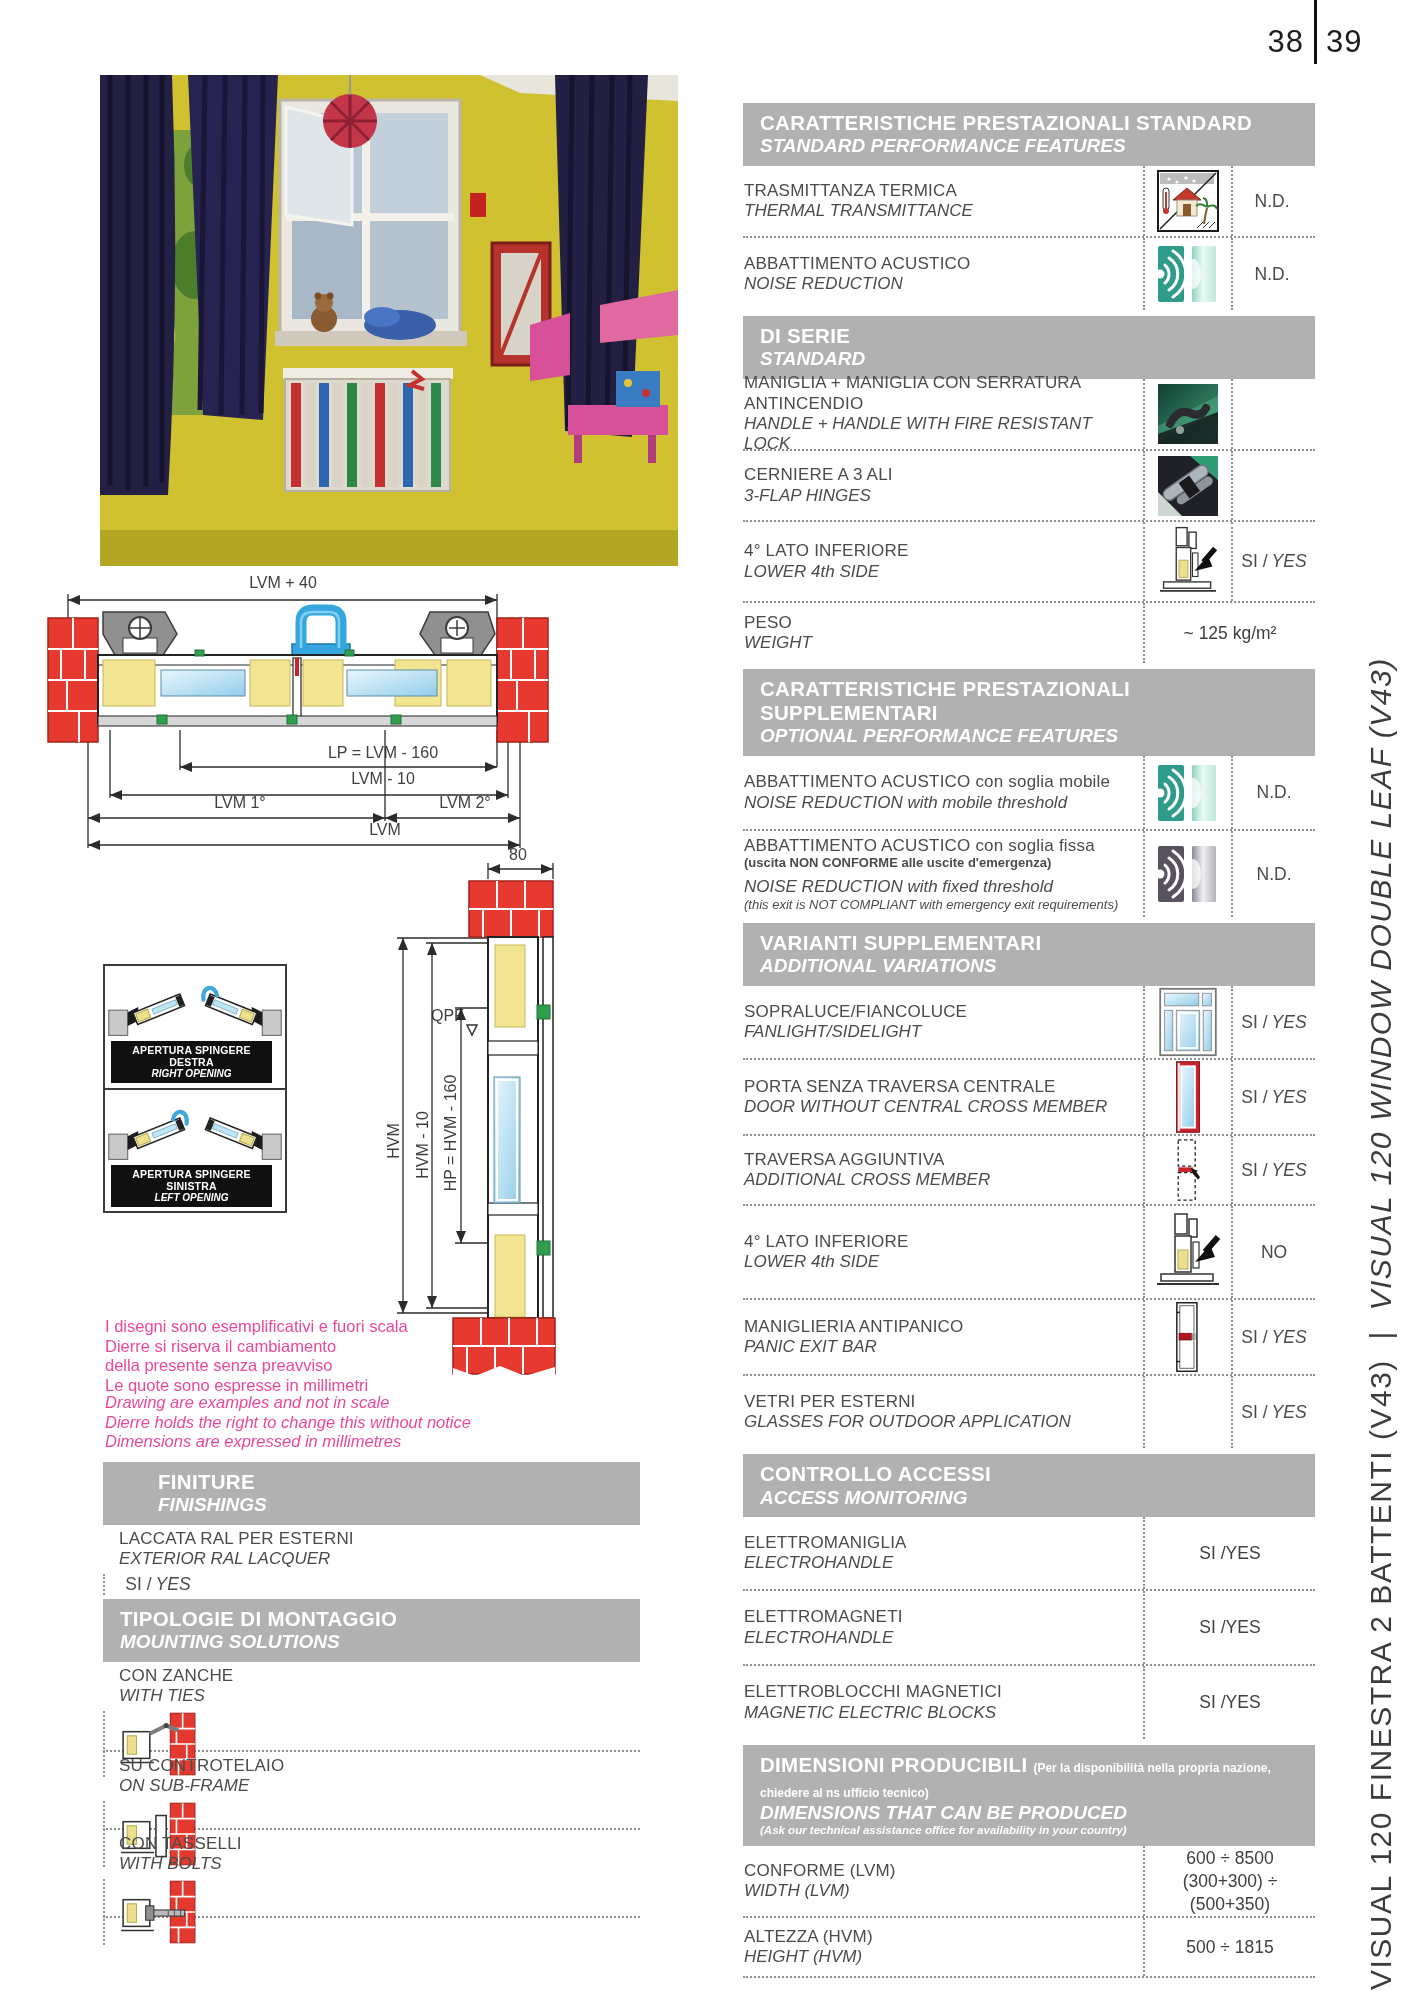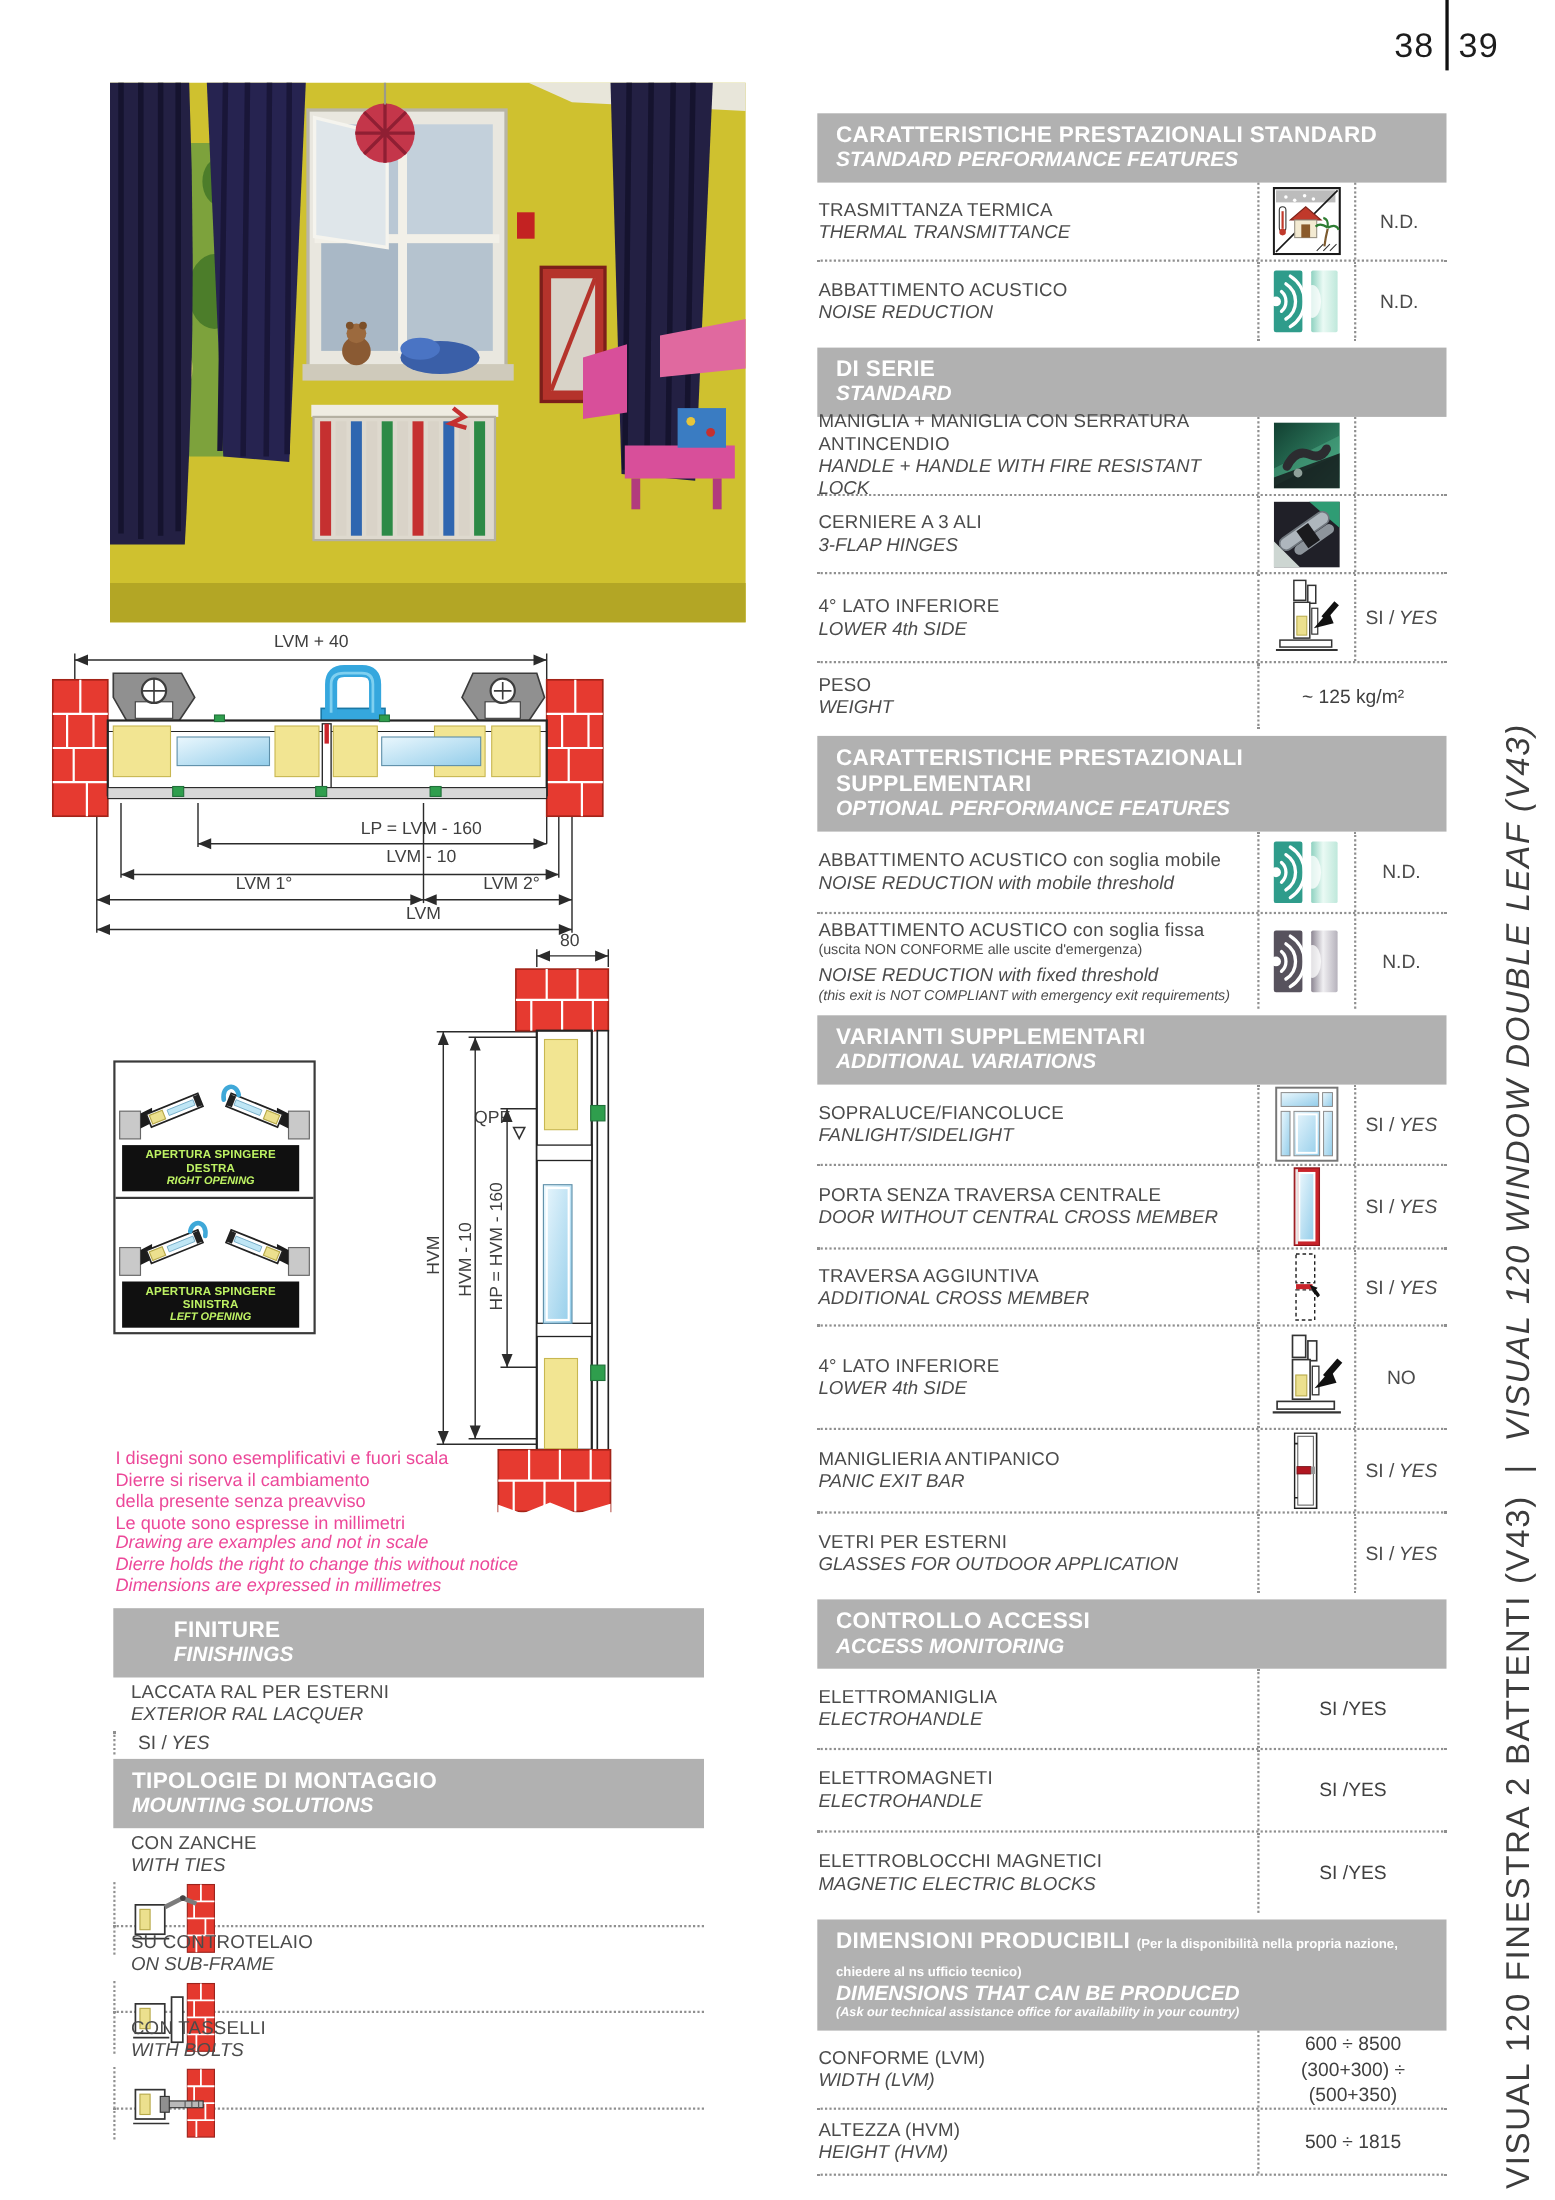--- a/index.html
+++ b/index.html
@@ -20,38 +20,38 @@
   
   .rcol{position:absolute;left:743px;top:103px;width:572px;}
   .rsec{margin-top:0;}
   .rsec + .rsec{margin-top:6px;}
   .rr{display:flex;align-items:stretch;}
   .rr + .rr{border-top:2px dotted #8f8f8f;}
   .rows.endline{border-bottom:2px dotted #8f8f8f;}
   .rl{flex:1;display:flex;flex-direction:column;justify-content:center;padding:4px 6px 4px 1px;}
   .t1{font-size:17px;letter-spacing:.2px;line-height:1.2;color:#4b4b4b;}
   .t2{font-size:17px;font-style:italic;line-height:1.2;color:#4b4b4b;}
-  .n1{font-size:13px;line-height:1.15;color:#4b4b4b;}
+  .n1{font-size:13px;line-height:1.15;color:#4b4b4b;font-weight:bold;}
   .n2{font-size:13px;font-style:italic;line-height:1.15;color:#4b4b4b;}
   .ric{width:86px;border-left:2px dotted #8f8f8f;border-right:2px dotted #8f8f8f;display:flex;align-items:center;justify-content:center;}
   .rv{width:82px;display:flex;align-items:center;justify-content:center;font-size:17.5px;color:#4b4b4b;text-align:center;}
   .rv .em,.lv .em{font-style:italic;margin-left:4px;}
   .rmerge{width:170px;border-left:2px dotted #8f8f8f;display:flex;flex-direction:column;align-items:center;justify-content:center;font-size:17.5px;color:#404040;text-align:center;line-height:1.3;}
   
   .lcol{position:absolute;left:103px;top:1462px;width:537px;}
   .lrow{display:flex;align-items:stretch;flex-direction:column;}
   .lrow + .lrow{border-top:2px dotted #8f8f8f;}
   .ll{flex:1;display:flex;flex-direction:column;justify-content:center;padding:4px 6px 4px 16px;}
   .lcell{width:106px;border-left:2px dotted #8f8f8f;display:flex;align-items:center;justify-content:center;font-size:17.5px;color:#4b4b4b;}
   .mrows{border-bottom:2px dotted #8f8f8f;}
   
   .apbox{position:absolute;left:103px;top:964px;width:184px;height:249px;border:2px solid #3a3a3a;background:#fff;box-sizing:border-box;}
   .aphalf{height:122px;position:relative;}
   .aphalf + .aphalf{border-top:2px solid #3a3a3a;}
-  .aplabel{position:absolute;left:6px;right:13px;bottom:5px;background:#101010;color:#bef264;text-align:center;padding:3px 0 4px 0;}
+  .aplabel{position:absolute;left:6px;right:13px;bottom:5px;background:#101010;color:#ffffff;text-align:center;padding:3px 0 4px 0;}
   .apl1{font-size:10.5px;font-weight:bold;letter-spacing:.2px;}
   .apl2{font-size:10px;font-weight:bold;font-style:italic;}
   
   .disc{position:absolute;left:105px;width:460px;font-size:16.5px;line-height:19.5px;color:#ec4899;}
   .disc.en{font-style:italic;}
   svg text{font-family:"Liberation Sans",sans-serif;}
 </style>
 </head>
 <body>
 

